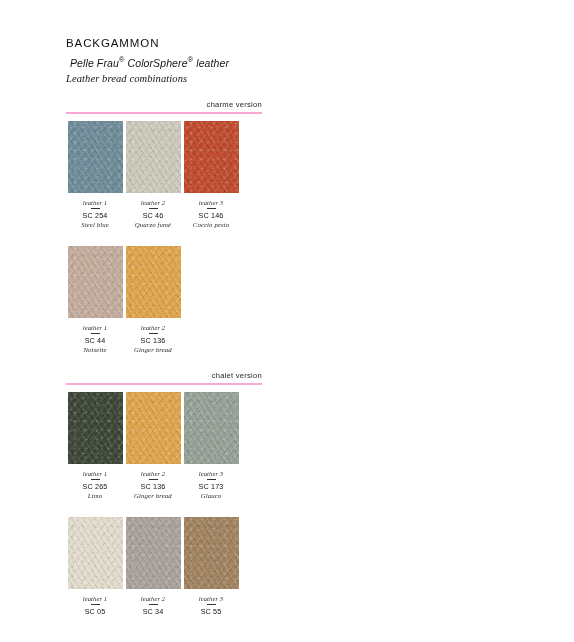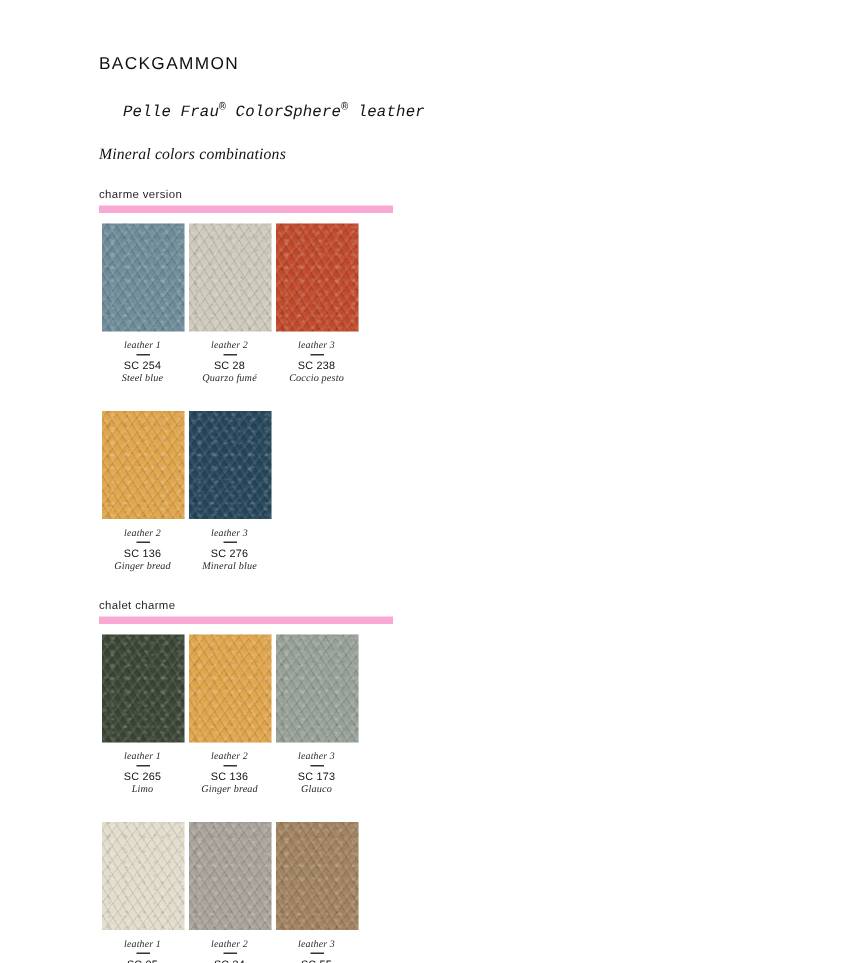--- a/index.html
+++ b/index.html
@@ -28,26 +28,26 @@
   .doc-title {
     font-family: "Liberation Sans", sans-serif;
     font-size: 11.5px;
     letter-spacing: 0.9px;
     font-weight: 400;
     color: #111111;
     line-height: 14px;
     margin: 0 0 1px 0;
   }
   .doc-subtitle {
-    font-family: Liberation Mono, monospace;
+    font-family: Liberation Sans, sans-serif;
     font-style: italic;
     font-size: 10.5px;
     color: #141414;
     line-height: 12.5px;
-    margin: 16px;
+    margin: 4px;
     letter-spacing: 0.1px;
   }
   .doc-subtitle .reg {
     font-size: 7.5px;
     vertical-align: super;
     font-style: italic;
   }
   .doc-subtitle2 {
     font-family: "Liberation Serif", serif;
     font-style: italic;
@@ -58,22 +58,23 @@
     letter-spacing: 0.1px;
   }
 
   
   .section { width: 196px; margin-bottom: 17px; }
   .section-head {
     font-size: 7.6px;
     letter-spacing: 0.25px;
     color: #1f1f1f;
     padding-bottom: 3px;
-    border-bottom: 5px solid #f9a8d4;
+    border-bottom: 2px solid #f9a8d4;
     margin-bottom: 7px;
+    text-align: right;
   }
   .swatch-row {
     display: flex;
   }
   .swatch-cell {
     width: 58px;
     display: flex;
     flex-direction: column;
     align-items: center;
   }
@@ -139,70 +140,70 @@
   }
 </style>
 </head>
 <body>
 
 <div class="page">
 
   <div class="doc-header">
     <div class="doc-title">BACKGAMMON</div>
     <div class="doc-subtitle">Pelle Frau<span class="reg">®</span> ColorSphere<span class="reg">®</span> leather</div>
-    <div class="doc-subtitle2">Mineral colors combinations</div>
+    <div class="doc-subtitle2">Leather bread combinations</div>
   </div>
 
   <div id="sections-host">
       <div class="section">
         <div class="section-head">charme version</div>
         <div class="swatch-row">
           <div class="swatch-cell">
             <div class="swatch-chip" style="background-color: rgb(109, 139, 153);"></div>
             <div class="leather-label">leather 1</div>
             <div class="rule"></div>
             <div class="color-code">SC 254</div>
             <div class="color-name">Steel blue</div>
           </div>
           <div class="swatch-cell">
             <div class="swatch-chip" style="background-color: rgb(205, 201, 187);"></div>
             <div class="leather-label">leather 2</div>
             <div class="rule"></div>
-            <div class="color-code">SC 28</div>
+            <div class="color-code">SC 46</div>
             <div class="color-name">Quarzo fumé</div>
           </div>
           <div class="swatch-cell">
             <div class="swatch-chip" style="background-color: rgb(192, 73, 42);"></div>
             <div class="leather-label">leather 3</div>
             <div class="rule"></div>
-            <div class="color-code">SC 238</div>
+            <div class="color-code">SC 146</div>
             <div class="color-name">Coccio pesto</div>
           </div>
         </div>
       </div>
       <div class="section">
         <div class="swatch-row">
+          <div class="swatch-cell">
+            <div class="swatch-chip" style="background-color: rgb(196, 172, 156);"></div>
+            <div class="leather-label">leather 1</div>
+            <div class="rule"></div>
+            <div class="color-code">SC 44</div>
+            <div class="color-name">Noisette</div>
+          </div>
           <div class="swatch-cell">
             <div class="swatch-chip" style="background-color: rgb(224, 164, 74);"></div>
             <div class="leather-label">leather 2</div>
             <div class="rule"></div>
             <div class="color-code">SC 136</div>
             <div class="color-name">Ginger bread</div>
           </div>
-          <div class="swatch-cell">
-            <div class="swatch-chip" style="background-color: rgb(37, 69, 90);"></div>
-            <div class="leather-label">leather 3</div>
-            <div class="rule"></div>
-            <div class="color-code">SC 276</div>
-            <div class="color-name">Mineral blue</div>
-          </div>
-        </div>
-      </div>
-      <div class="section">
-        <div class="section-head">chalet charme</div>
+        </div>
+      </div>
+      <div class="section">
+        <div class="section-head">chalet version</div>
         <div class="swatch-row">
           <div class="swatch-cell">
             <div class="swatch-chip" style="background-color: rgb(59, 69, 52);"></div>
             <div class="leather-label">leather 1</div>
             <div class="rule"></div>
             <div class="color-code">SC 265</div>
             <div class="color-name">Limo</div>
           </div>
           <div class="swatch-cell">
             <div class="swatch-chip" style="background-color: rgb(224, 164, 74);"></div>

